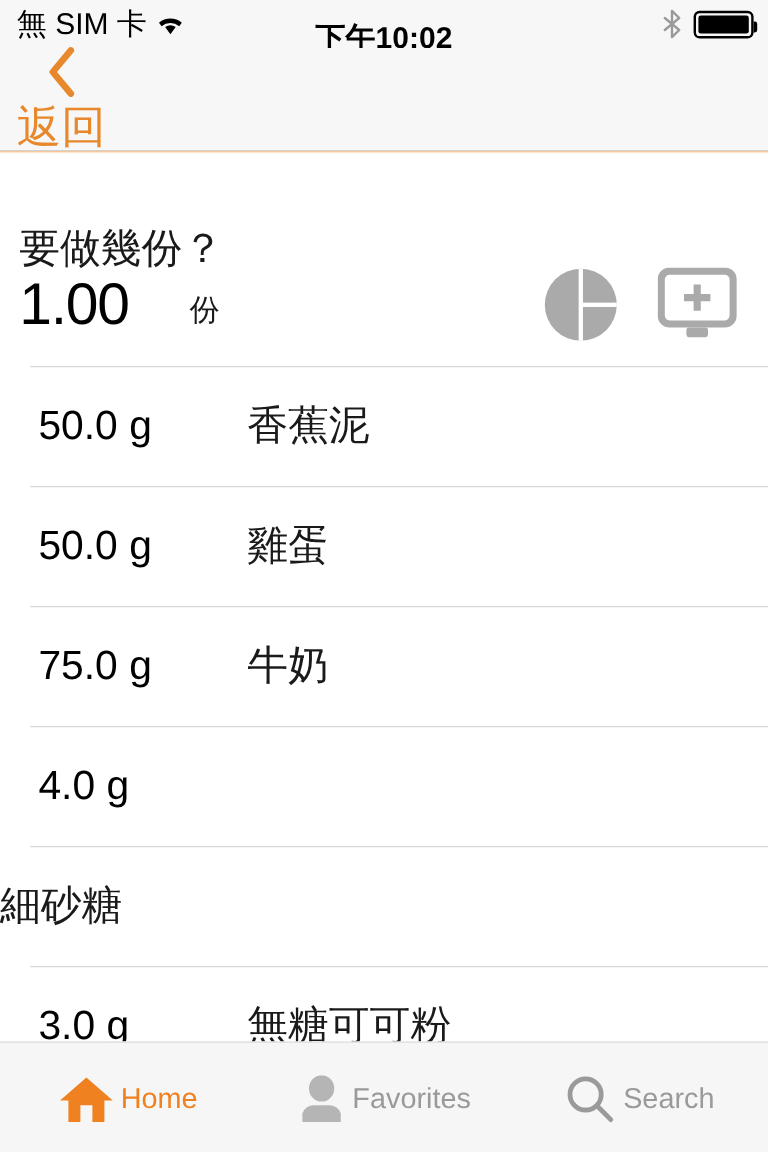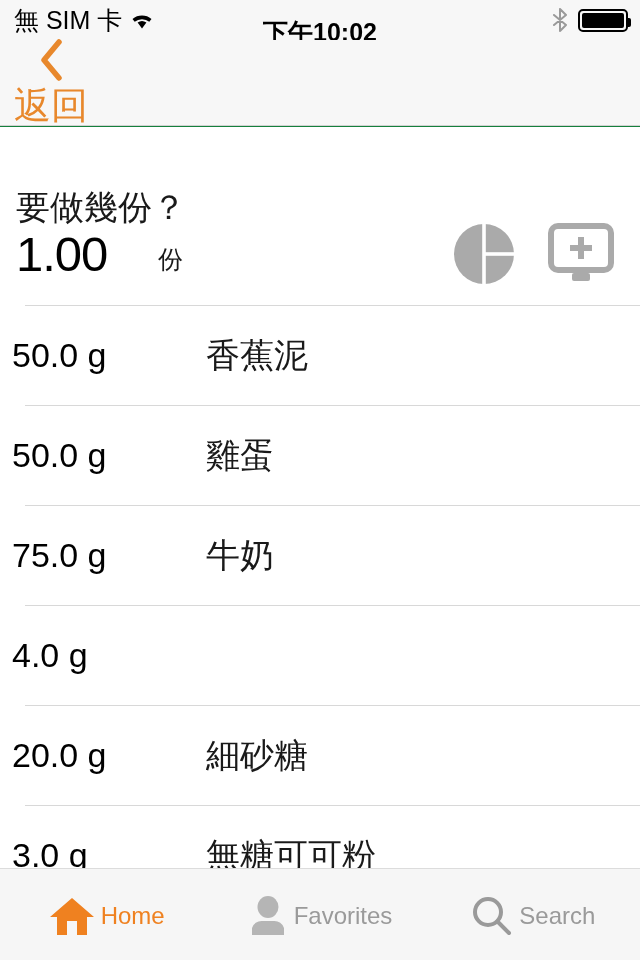--- a/index.html
+++ b/index.html
@@ -10,21 +10,21 @@
     overflow: hidden;
     background: #ffffff;
     font-family: "Liberation Sans", "DejaVu Sans", sans-serif;
     -webkit-font-smoothing: antialiased;
   }
 
   #phone {
     position: relative;
     width: 640px;
     height: 960px;
-    background: #15803d;
+    background: #fdba74;
     overflow: hidden;
   }
 
   
   .status-bar {
     position: absolute;
     top: 0; left: 0;
     width: 640px;
     height: 40px;
     background: #f7f7f7;
@@ -174,21 +174,21 @@
   }
   .ingredient-row::before {
     content: "";
     position: absolute;
     top: 0; left: 25px; right: 0;
     height: 1px;
     background: #d8d8d8;
   }
   .ingredient-amount {
     width: 206px;
-    padding-left: 12px;
+    padding-left: 32px;
     font-size: 34px;
     color: #000;
     line-height: 1;
     white-space: nowrap;
   }
   .ingredient-name {
     font-size: 34px;
     color: #1a1a1a;
     line-height: 1;
     white-space: nowrap;
@@ -297,21 +297,20 @@
     <div class="ingredient-row">
       <span class="ingredient-amount">75.0 g</span>
       <span class="ingredient-name">牛奶</span>
     </div>
 
     <div class="ingredient-row">
       <span class="ingredient-amount">4.0 g</span>
     </div>
 
     <div class="ingredient-row">
-      <span class="ingredient-amount">20.0 g</span>
       <span class="ingredient-name">細砂糖</span>
     </div>
 
     <div class="ingredient-row">
       <span class="ingredient-amount">3.0 g</span>
       <span class="ingredient-name">無糖可可粉</span>
     </div>
 
   </div>
 

